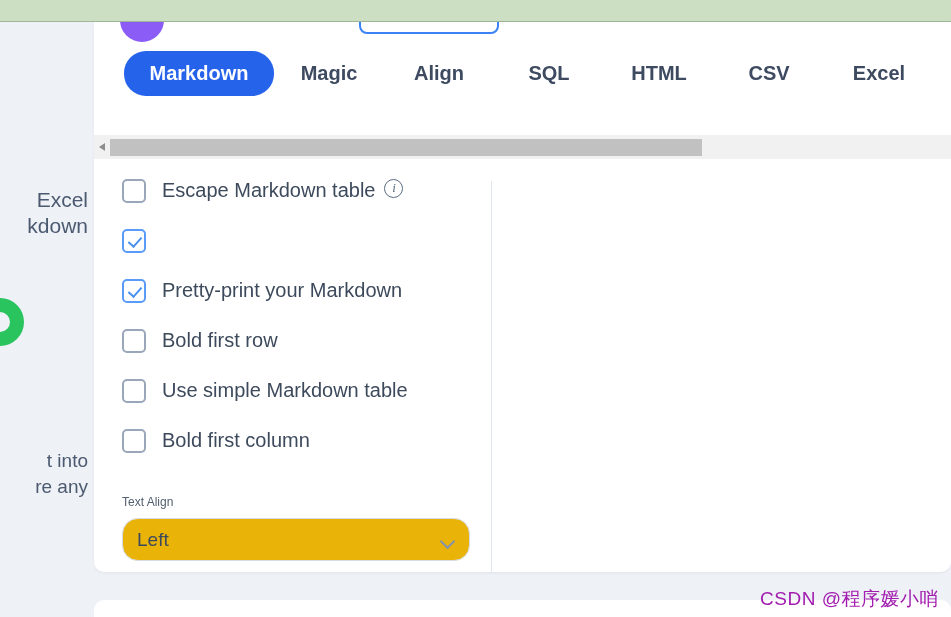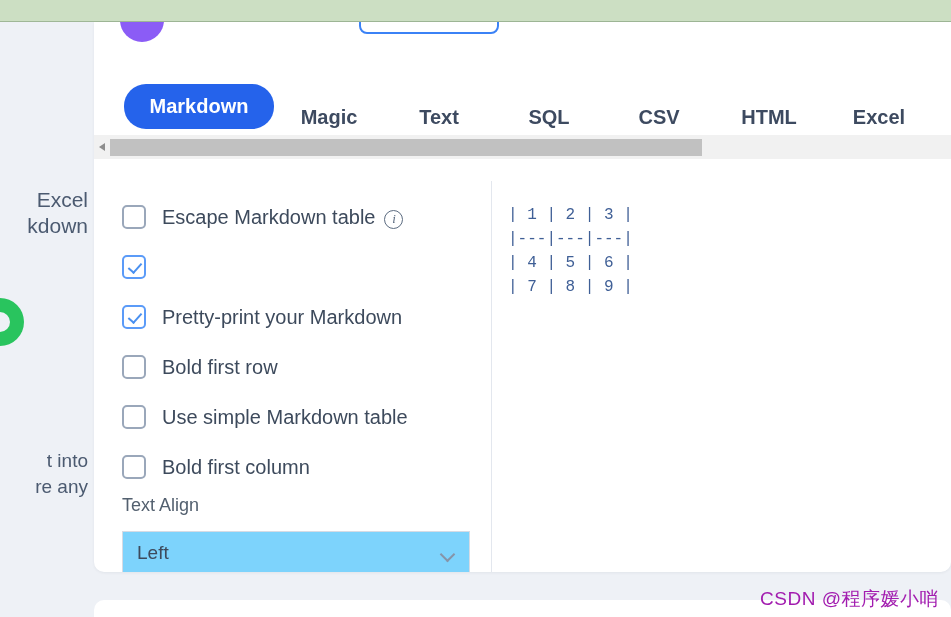--- a/index.html
+++ b/index.html
@@ -140,25 +140,25 @@
     border: 2px solid #3b82f6;
     border-radius: 8px;
     box-sizing: border-box;
     background: #ffffff;
   }
 
   
   .tabs {
     position: absolute;
     left: 0;
-    top: 45px;
+    top: 20px;
     width: 857px;
     height: 62px;
     display: flex;
-    align-items: flex-end;
+    align-items: center;
   }
   .tab {
     font-size: 20px;
     font-weight: bold;
     color: #3d4a60;
     white-space: nowrap;
     cursor: pointer;
     user-select: none;
     text-align: center;
   }
@@ -222,21 +222,21 @@
 
   .options {
     position: absolute;
     left: 28px;
     top: 20px;
     width: 370px;
   }
 
   .opt-row {
     display: flex;
-    align-items: flex-end;
+    align-items: flex-start;
     height: 50px;
     cursor: pointer;
     user-select: none;
   }
   .cbox {
     width: 24px;
     height: 24px;
     box-sizing: border-box;
     border: 2px solid #9aa7ba;
     border-radius: 5px;
@@ -276,31 +276,31 @@
     font-style: italic;
     font-family: "Liberation Serif", serif;
     line-height: 16px;
     text-align: center;
     flex: 0 0 auto;
     cursor: pointer;
   }
 
   .field-label {
     margin-top: 16px;
-    font-size: 18px;
+    font-size: 12px;
     color: #53606f;
   }
   .select-box {
-    margin-top: 15px;
+    margin-top: 9px;
     width: 348px;
     height: 43px;
     box-sizing: border-box;
     border: 1px solid #d6dbe4;
-    border-radius: 0;
-    background: #7dd3fc;
+    border-radius: 16px;
+    background: #eab308;
     display: flex;
     align-items: center;
     padding: 0 14px;
     cursor: pointer;
   }
   .select-value {
     flex: 1 1 auto;
     font-size: 19px;
     color: #3d4a5c;
   }
@@ -382,24 +382,24 @@
   </div>
 
   <div class="card">
 
     <div class="purple-dot"></div>
     <div class="blue-outline-box"></div>
 
     <div class="tabs">
       <div class="tab active tab-w1">Markdown</div>
       <div class="tab tab-w2">Magic</div>
-      <div class="tab tab-w3">Text</div>
+      <div class="tab tab-w3">Align</div>
       <div class="tab tab-w4">SQL</div>
+      <div class="tab tab-w5">HTML</div>
       <div class="tab tab-w6">CSV</div>
-      <div class="tab tab-w5">HTML</div>
       <div class="tab tab-w7">Excel</div>
     </div>
 
     <div class="hscroll">
       <div class="hscroll-arrow"></div>
       <div class="hscroll-thumb"></div>
     </div>
 
     <div class="panel">
 
@@ -439,24 +439,20 @@
 
         <div class="select-box">
           <div class="select-value">Left</div>
           <div class="chev"></div>
         </div>
 
       </div>
 
       <div class="vdivider"></div>
 
-      <div class="preview">| 1 | 2 | 3 |
-|---|---|---|
-| 4 | 5 | 6 |
-| 7 | 8 | 9 |</div>
 
     </div>
 
   </div>
 
   <div class="card-bottom"></div>
 
   <div class="watermark">CSDN @程序媛小哨</div>
 
 </div>

